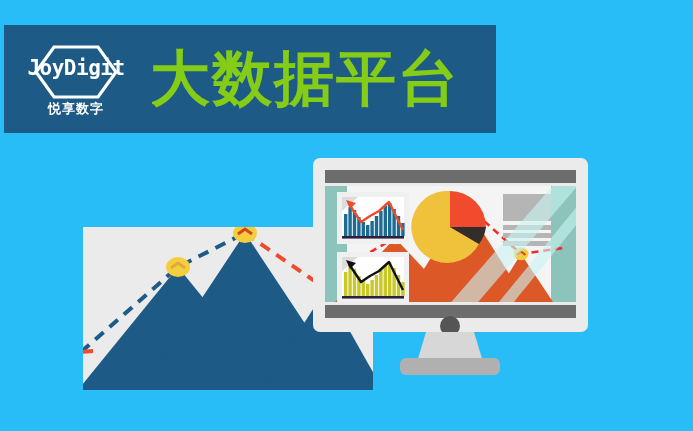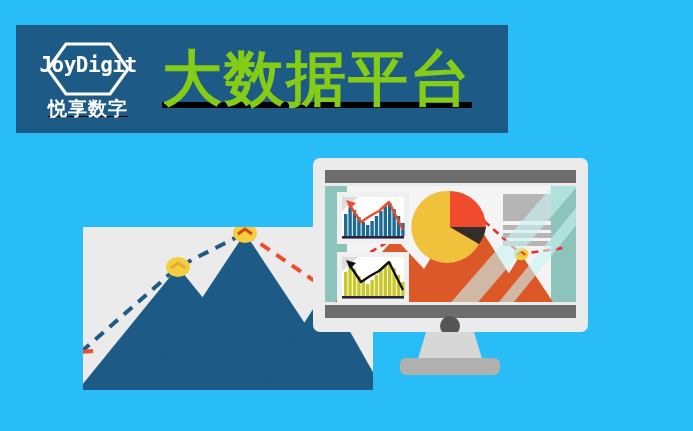--- a/index.html
+++ b/index.html
@@ -12,28 +12,27 @@
     width: 693px;
     height: 431px;
     overflow: hidden;
     background: #29bdf7;
     font-family: "Liberation Sans", "DejaVu Sans", sans-serif;
   }
 
   
   .banner {
     position: absolute;
-    left: 16px;
+    left: 4px;
     top: 25px;
     width: 492px;
     height: 108px;
     background: #1d5b86;
     display: flex;
     align-items: center;
-    text-decoration: underline;
   }
   .logo-block {
     position: relative;
     width: 120px;
     height: 90px;
     margin-left: 12px;
     flex: 0 0 auto;
     display: flex;
     flex-direction: column;
     align-items: center;
@@ -57,21 +56,21 @@
     text-align: center;
     color: #ffffff;
     font-size: 21px;
     font-weight: bold;
     font-family: "DejaVu Sans Mono", monospace;
     letter-spacing: -0.5px;
     line-height: 1;
   }
   .logo-sub {
     color: #ffffff;
-    font-size: 19px;
+    font-size: 13px;
     font-weight: bold;
     letter-spacing: 1px;
     margin-top: 2px;
     line-height: 1;
   }
   .banner-title {
     color: #84cc16;
     font-size: 60px;
     font-weight: bold;
     letter-spacing: 2px;

